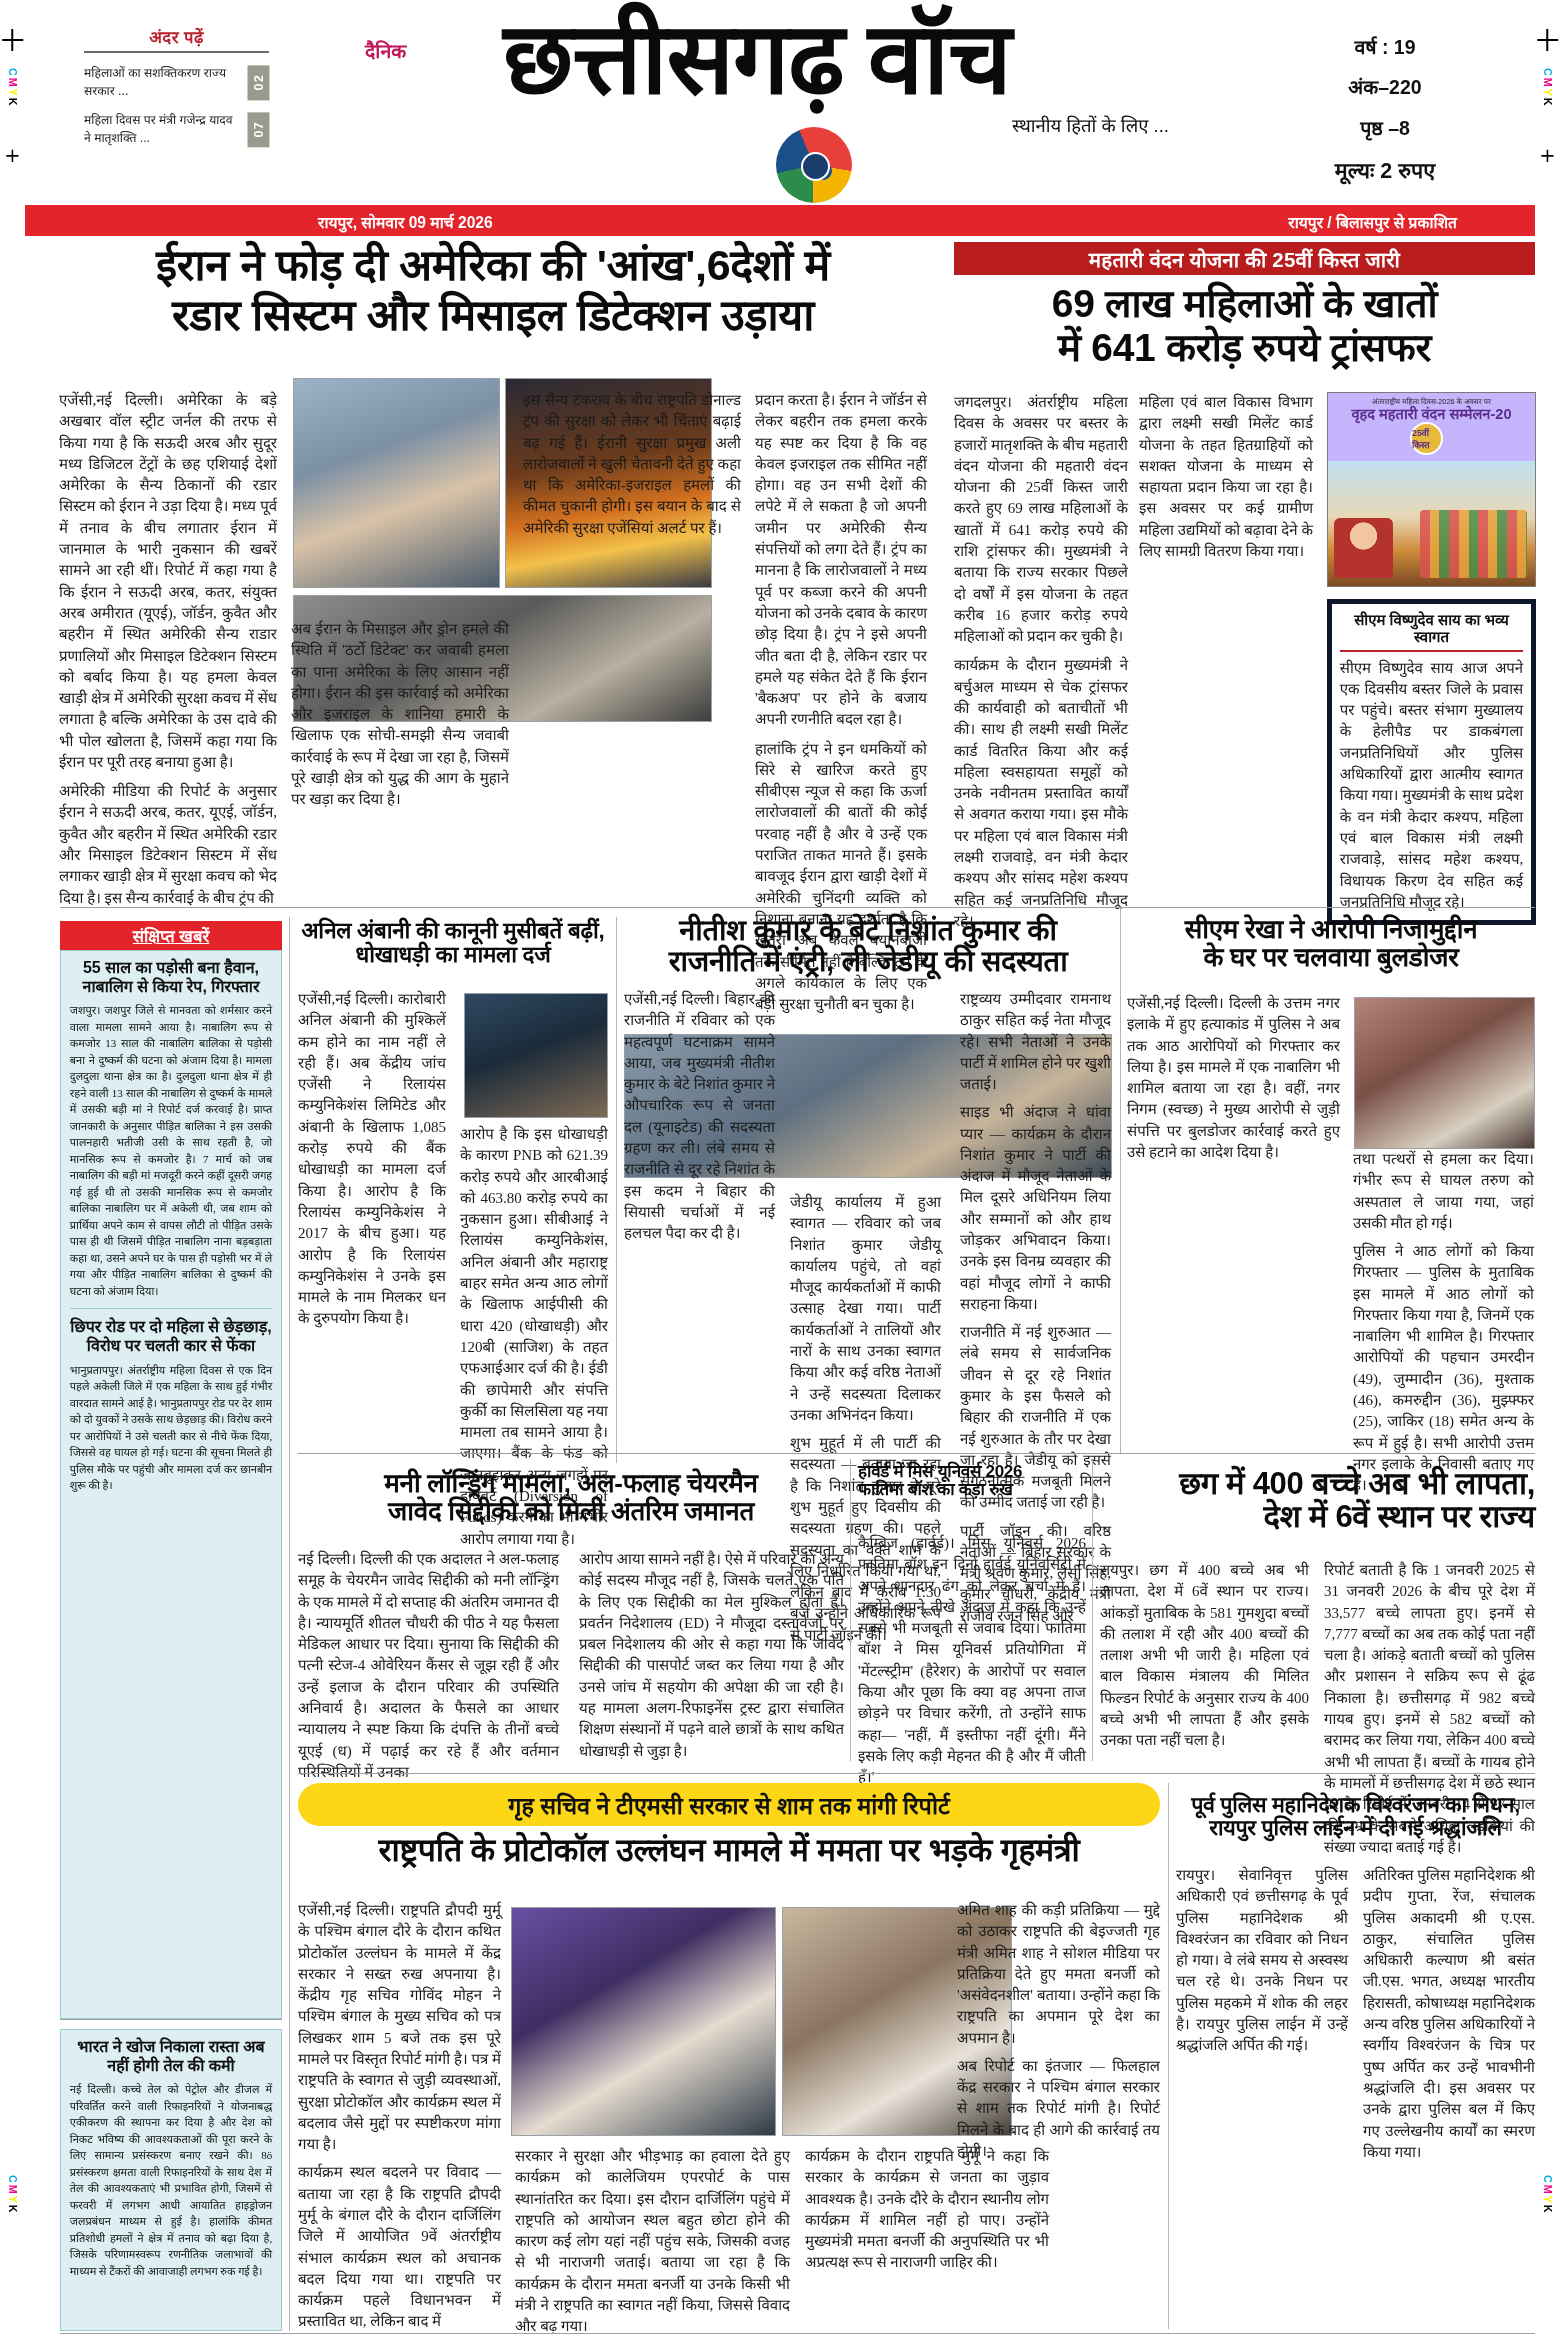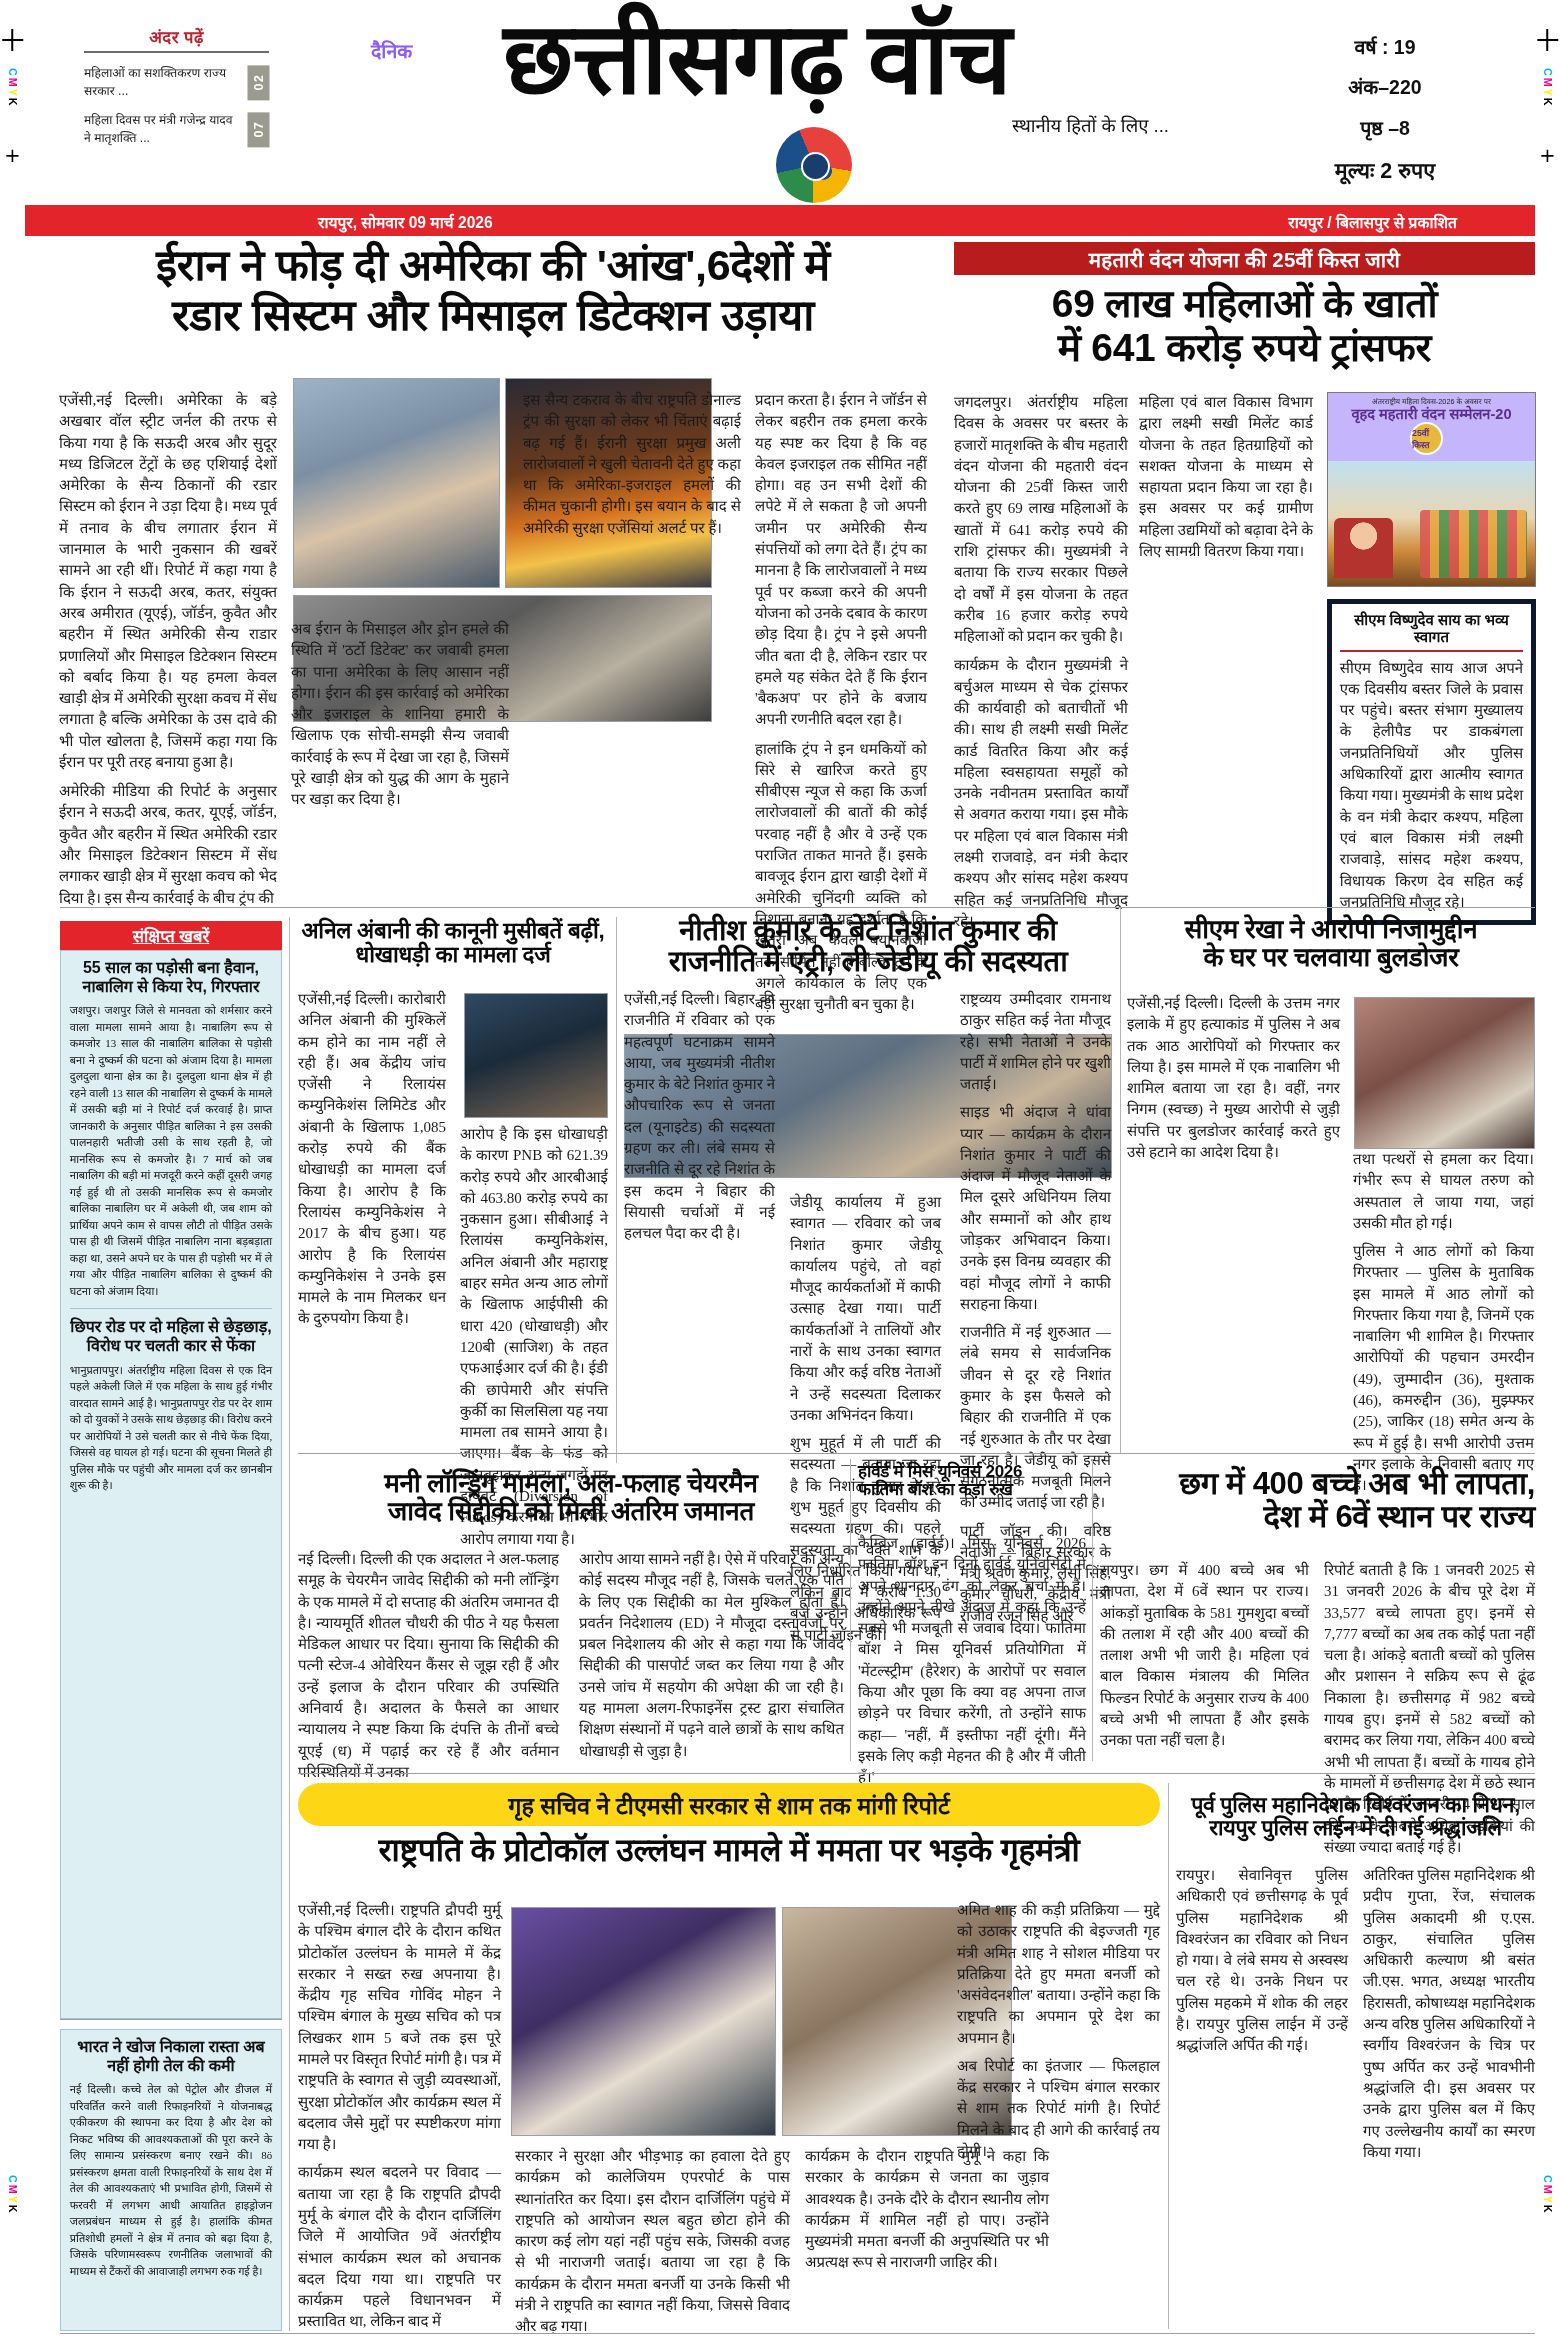--- a/index.html
+++ b/index.html
@@ -36,21 +36,21 @@
   }
   .inside-item { display: flex; align-items: stretch; margin-top: 11.7px; gap: 4.9px; }
   .inside-item .txt { font-size: 12.2px; line-height: 1.45; color: #222; flex: 1; }
   .inside-item .pg {
     width: 21.5px; background: #9a9a8e; color: #fff; font-size: 12.7px; font-weight: bold;
     display: flex; align-items: center; justify-content: center;
     writing-mode: vertical-rl; transform: rotate(180deg); letter-spacing: 1px;
   }
   .logo-wrap { position: absolute; left: 293px; top: 3.9px; width: 878px; text-align: center; }
   .dainik {
-    position: absolute; left: 53px; top: 25px; font-size: 19.5px; font-weight: bold; color: #8b5cf6;
+    position: absolute; left: 47px; top: 25px; font-size: 19.5px; font-weight: bold; color: #be185d;
   }
   .paper-name {
     font-family: "Liberation Serif", "DejaVu Serif", serif;
     font-size: 100px; font-weight: bold; line-height: .96; color: #0a0a0a;
     letter-spacing: -1px; white-space: nowrap;
   }
   .tagline { font-size: 18.5px; color: #111; margin-top: 3.9px; text-align: right; padding-right: 27px; }
   .logo-emblem {
     position: absolute; left: 458px; top: 115px; width: 76px; height: 76px;
     border-radius: 50%;

